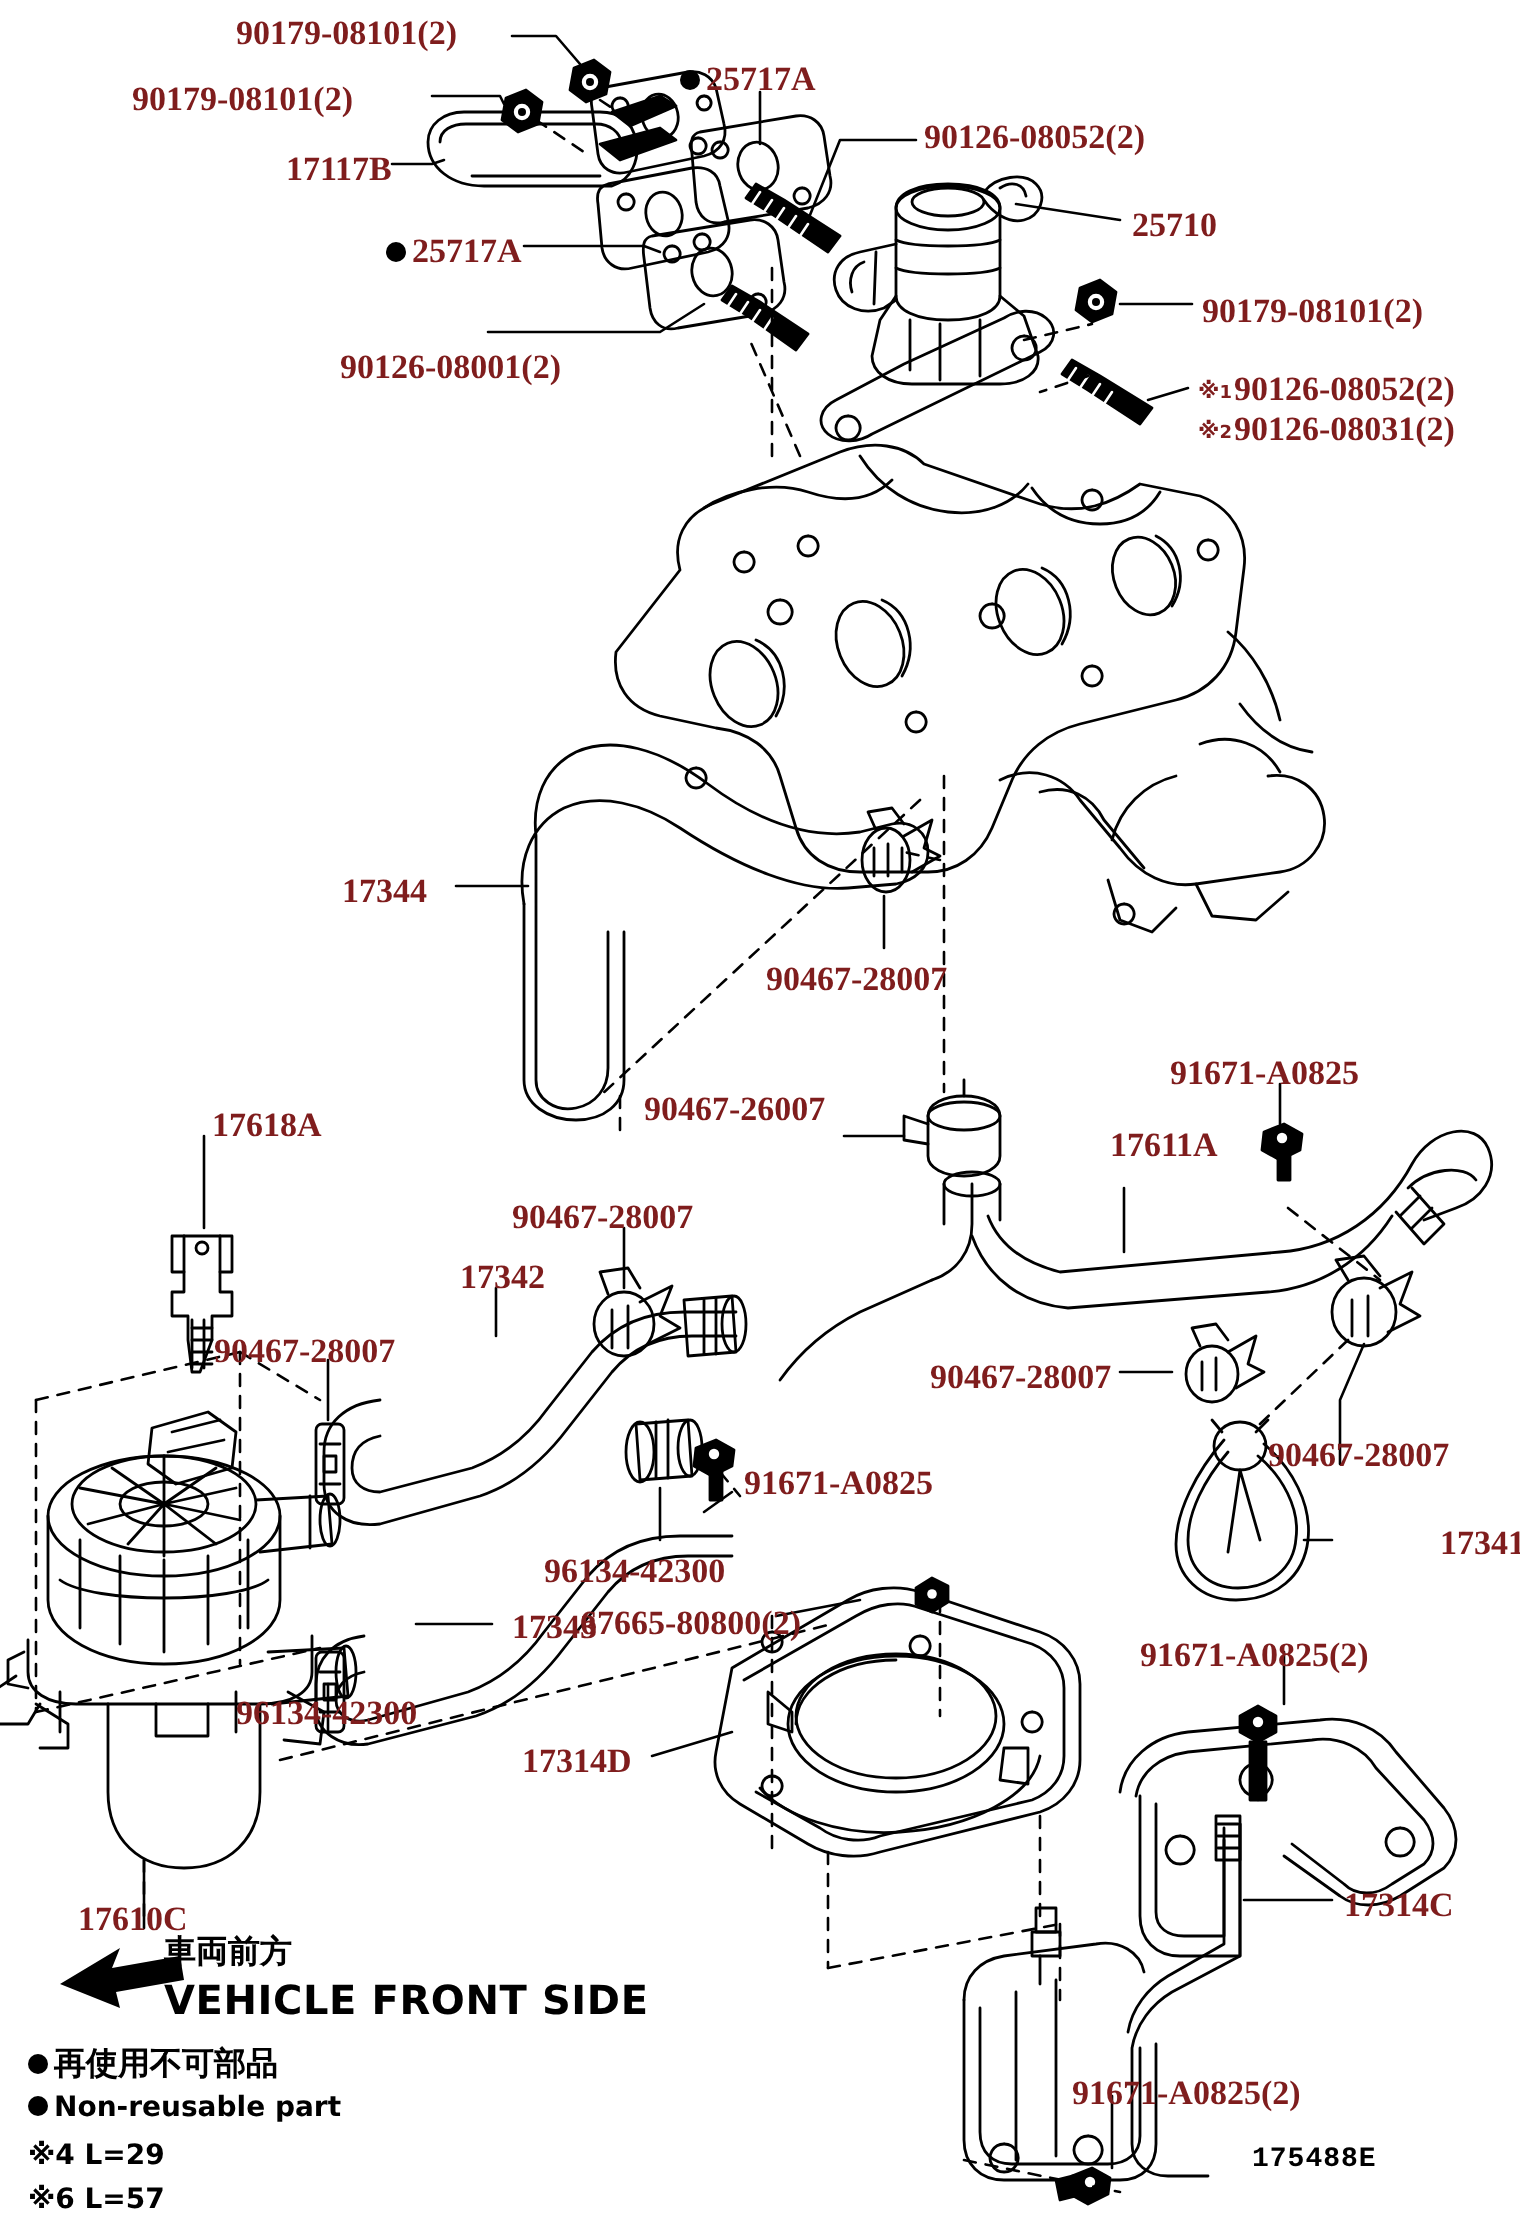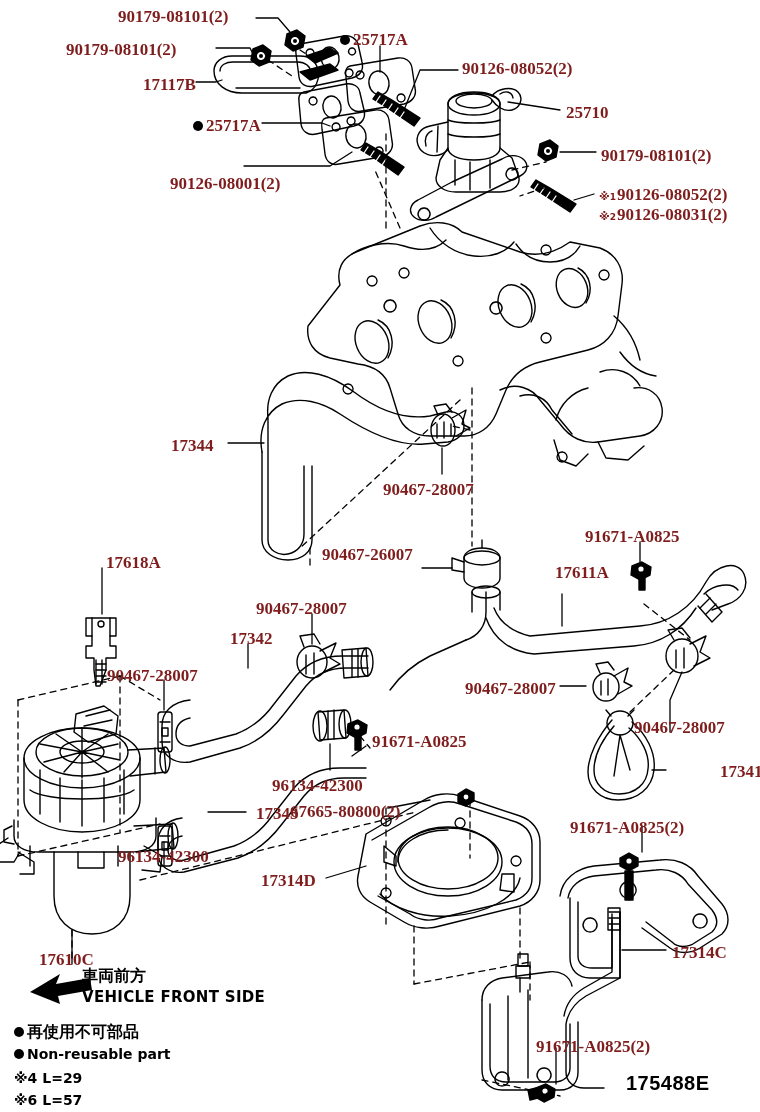--- a/index.html
+++ b/index.html
@@ -10,25 +10,25 @@
   svg#art{position:absolute;left:0;top:0;width:760px;height:1112px;}
   .lbl{position:absolute;white-space:nowrap;font-family:"Liberation Serif",serif;
        font-weight:bold;font-size:17px;letter-spacing:0px;line-height:1;color:#7f1d1d;}
   .dot{display:inline-block;width:10px;height:10px;border-radius:50%;
        background:#000;vertical-align:middle;margin-right:3px;position:relative;top:-1px;}
   .mk{font-size:11px;font-weight:bold;vertical-align:middle;margin-right:1px;
       font-family:"DejaVu Sans",sans-serif;}
   .mk .sub{font-size:9px;}
   .legend{position:absolute;font-family:"DejaVu Sans",sans-serif;font-weight:bold;}
   .jp{font-family:"DejaVu Sans",sans-serif;font-weight:bold;font-size:16px;}
-  .en{font-family:"DejaVu Sans",sans-serif;font-weight:bold;font-size:15px;
+  .en{font-family:"DejaVu Sans",sans-serif;font-weight:bold;font-size:20px;
       letter-spacing:0.3px;}
   .sm{font-family:"DejaVu Sans",sans-serif;font-weight:bold;font-size:14px;}
-  .diagid{position:absolute;font-family:Liberation Sans, sans-serif;font-weight:bold;
-          font-size:20px;letter-spacing:0.5px;}
+  .diagid{position:absolute;font-family:Liberation Mono, monospace;font-weight:bold;
+          font-size:14px;letter-spacing:0.5px;}
 </style>
 </head>
 <body>
 
 <div id="stage">
 
 <svg id="art" viewBox="0 0 760 1112">
   <g fill="none" stroke="#000" stroke-width="1.4" stroke-linecap="round" stroke-linejoin="round">
 
     <g>

